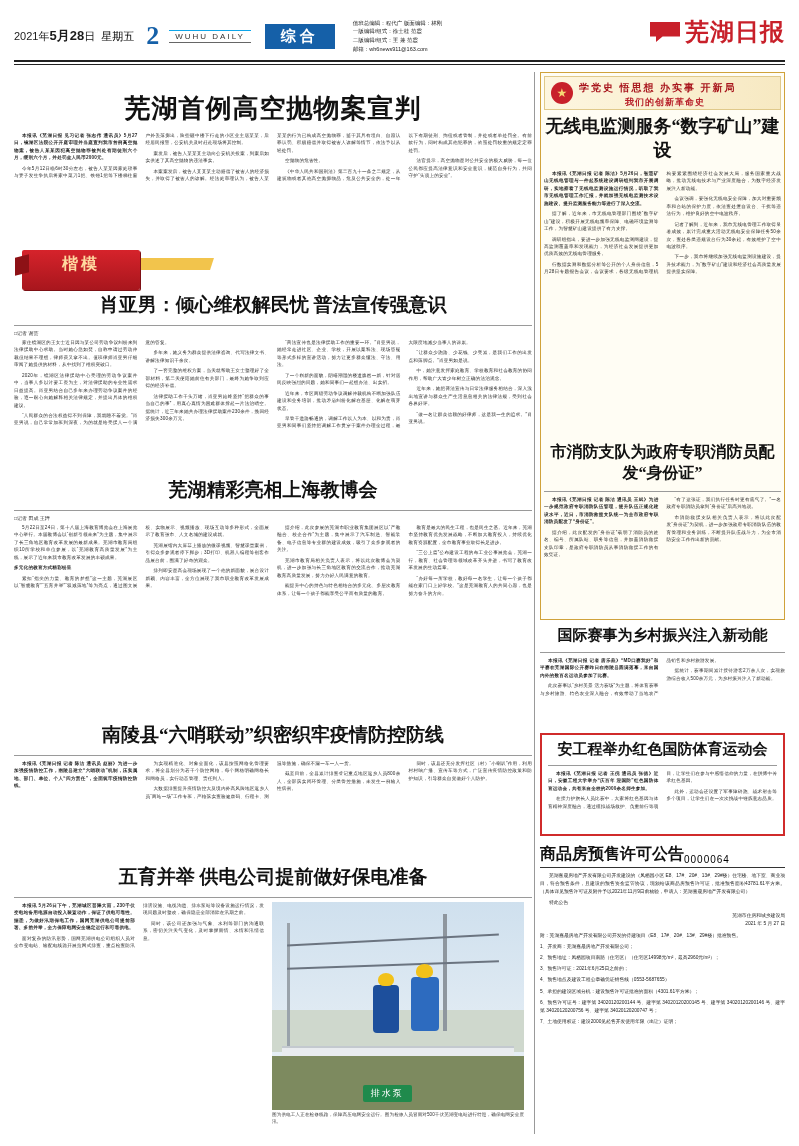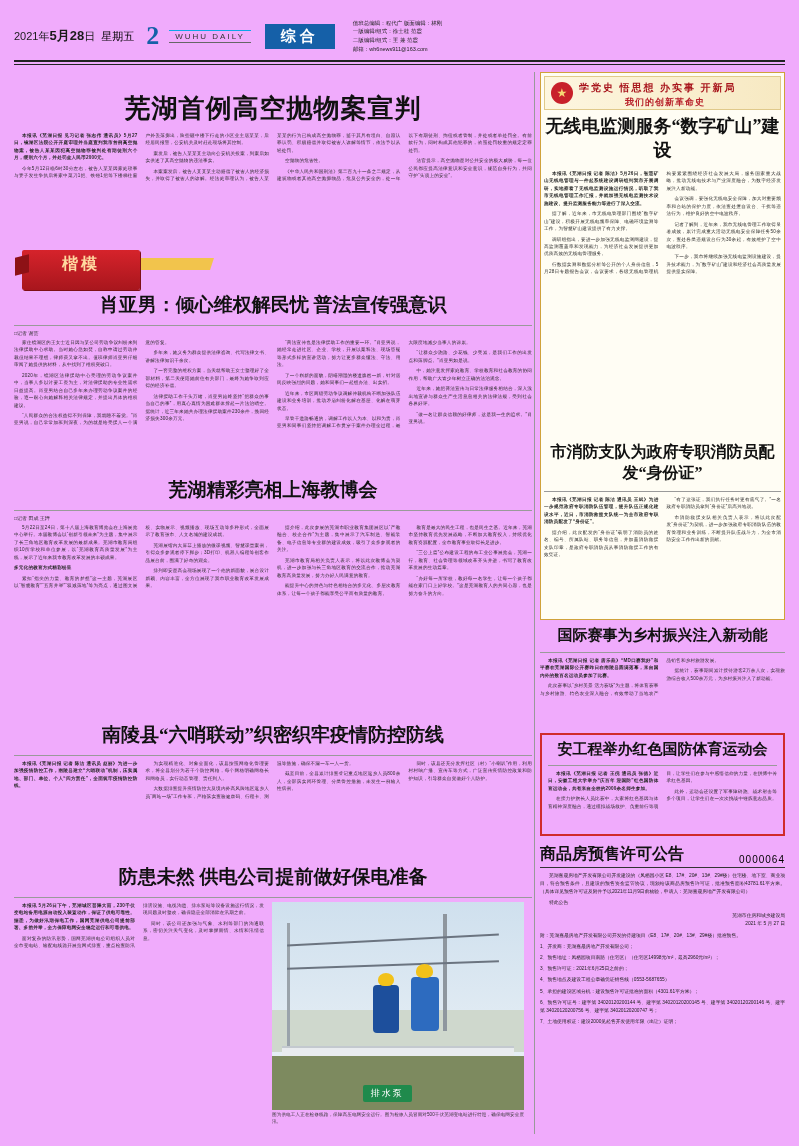--- a/index.html
+++ b/index.html
@@ -5,21 +5,21 @@
   * { box-sizing: border-box; }
   html, body { margin:0; padding:0; }
   body {
     width: 799px; height: 1146px;
     background: #c9cbc8;
     font-family: "Liberation Serif", serif;
     overflow: hidden;
   }
   .page {
     position: absolute; left:0; top:0; width:799px; height:1146px;
-    background: #f0abfc;
+    background: #ffffff;
   }
   
   .masthead {
     position:absolute; left:14px; top:14px; width:771px; height:44px;
     display:flex; align-items:center;
   }
   .md-date {
     font-size:11px; color:#1b1b1b; letter-spacing:0px; white-space:nowrap;
     font-family:"Liberation Sans", sans-serif;
   }
@@ -169,20 +169,24 @@
     </div>
     <div class="md-weekday">星期五</div>
     <div class="md-pageno">2</div>
     <div class="md-wuhudaily">WUHU DAILY</div>
     <div class="md-section">综合</div>
     <div class="md-staff">
       <div>值班总编辑：程代广  版面编辑：林刚</div>
       <div>一版编辑/组式：徐士桂 范霞</div>
       <div>二版编辑/组式：王  兼 范霞</div>
       <div>邮箱：wh6news911@163.com</div>
+    </div>
+    <div class="md-logo">
+      <div class="flag"></div>
+      <div class="name">芜湖日报</div>
     </div>
   </div>
   <div class="rule-top"></div>
   <div class="rule-top2"></div>
   <div class="vsep"></div>
 
   <div class="left-col">
 
     <h1 class="hl hl-main">芜湖首例高空抛物案宣判</h1>
     <div class="body-txt cols c4" style="height:108px; overflow:hidden;">
@@ -241,21 +245,21 @@
     <h1 class="hl hl-2 hl-blue" style="padding-top:8px;">南陵县“六哨联动”织密织牢疫情防控防线</h1>
     <div class="hdr-rule thin"></div>
     <div class="body-txt cols c4" style="height:96px; overflow:hidden;">
       <p class="lead">本报讯《芜湖日报 记者 陈洁 通讯员 赵丽》为进一步加强疫情防控工作，南陵县建立“六哨联动”机制，压实属地、部门、单位、个人“四方责任”，全面筑牢疫情防控防线。</p>
       <p>为实现精准化、对象全面化，该县按照网格化管理要求，将全县划分为若干个防控网格，每个网格明确网格长和网格员，实行动态管理、责任到人。</p>
       <p>大数据排查提升疫情防控大及境内外高风险地区返乡人员“两站一场”工作专班，严格落实查验健康码、行程卡、测温等措施，确保不漏一车一人一货。</p>
       <p>截至目前，全县累计排查登记重点地区返乡人员800余人，全部落实闭环管理、分类管控措施，未发生一例输入性病例。</p>
       <p>同时，该县还充分发挥社区（村）“小喇叭”作用，利用村村响广播、宣传车等方式，广泛宣传疫情防控政策和防护知识，引导群众自觉做好个人防护。</p>
     </div>
 
-    <h1 class="hl hl-2" style="padding-top:8px;">防患未然  供电公司提前做好保电准备</h1>
+    <h1 class="hl hl-2" style="padding-top:8px;">五育并举  供电公司提前做好保电准备</h1>
     <div class="hdr-rule thin"></div>
     <div style="display:flex; gap:8px;">
       <div class="body-txt cols c2" style="width:250px; height:240px; overflow:hidden;">
         <p class="lead">本报讯 5月26日下午，芜湖城区普降大雨，230千伏变电站备用电源自动投入装置动作，保证了供电可靠性。据悉，为做好汛期保电工作，国网芜湖供电公司提前部署、多措并举，全力保障电网安全稳定运行和可靠供电。</p>
         <p>面对复杂的防汛形势，国网芜湖供电公司组织人员对全市变电站、输配电线路开展拉网式排查，重点检查防汛排涝设施、电缆沟道、排水泵站等设备设施运行情况，发现问题及时整改，确保隐患全部消除在汛期之前。</p>
         <p>同时，该公司还加强与气象、水利等部门的沟通联系，密切关注天气变化，及时掌握雨情、水情和汛情信息。</p>
       </div>
       <div style="width:252px;">
         <div class="photo" style="height:208px;">
           <div class="ph-sky"></div>
@@ -321,21 +325,21 @@
       <h1 class="hl hl-3 hl-red" style="font-size:15px;padding:0 0 4px;">安工程举办红色国防体育运动会</h1>
       <div class="hdr-rule thin"></div>
       <div class="body-txt cols c2" style="height:58px;overflow:hidden;">
         <p class="lead">本报讯《芜湖日报 记者 王倪 通讯员 张德》近日，安徽工程大学举办“庆百年 迎国防”红色国防体育运动会，共有来自全校的2000余名师生参加。</p>
         <p>在接力护旗长人员比赛中，大家将红色基因与体育精神深度融合，通过模拟战场救护、负重前行等项目，让学生们在参与中感悟信仰的力量，在拼搏中传承红色基因。</p>
         <p>此外，运动会还设置了军事障碍跑、战术射击等多个项目，让学生们在一次次挑战中锤炼意志品质。</p>
       </div>
     </div>
 
     <div style="margin-top:8px;">
-      <div style="display:flex;align-items:flex-end;justify-content:space-between;">
+      <div style="display:flex;align-items:flex-end;justify-content:flex-start;">
         <h1 class="hl hl-3" style="font-size:16px;padding:0;">商品房预售许可公告</h1>
         <div class="notice-num">0000064</div>
       </div>
       <div class="hdr-rule"></div>
       <div class="notice-txt">
         <p>芜湖嘉晟房地产开发有限公司开发建设的（凤栖园小区 E8、17#、20#、13#、29#楼）住宅楼、地下室、商业项目，符合预售条件，且建设的预售资金监管协议，现颁给该商品房预售许可证，批准预售面积43781.61平方米。（具体详见预售许可证及附件予以2021年11月9日前核验，申请人：芜湖嘉晟房地产开发有限公司）</p>
         <p>特此公告</p>
         <div class="right-align" style="margin-top:4px;">
           <div>芜湖市住房和城乡建设局</div>
           <div>2021 年 5 月 27 日</div>

